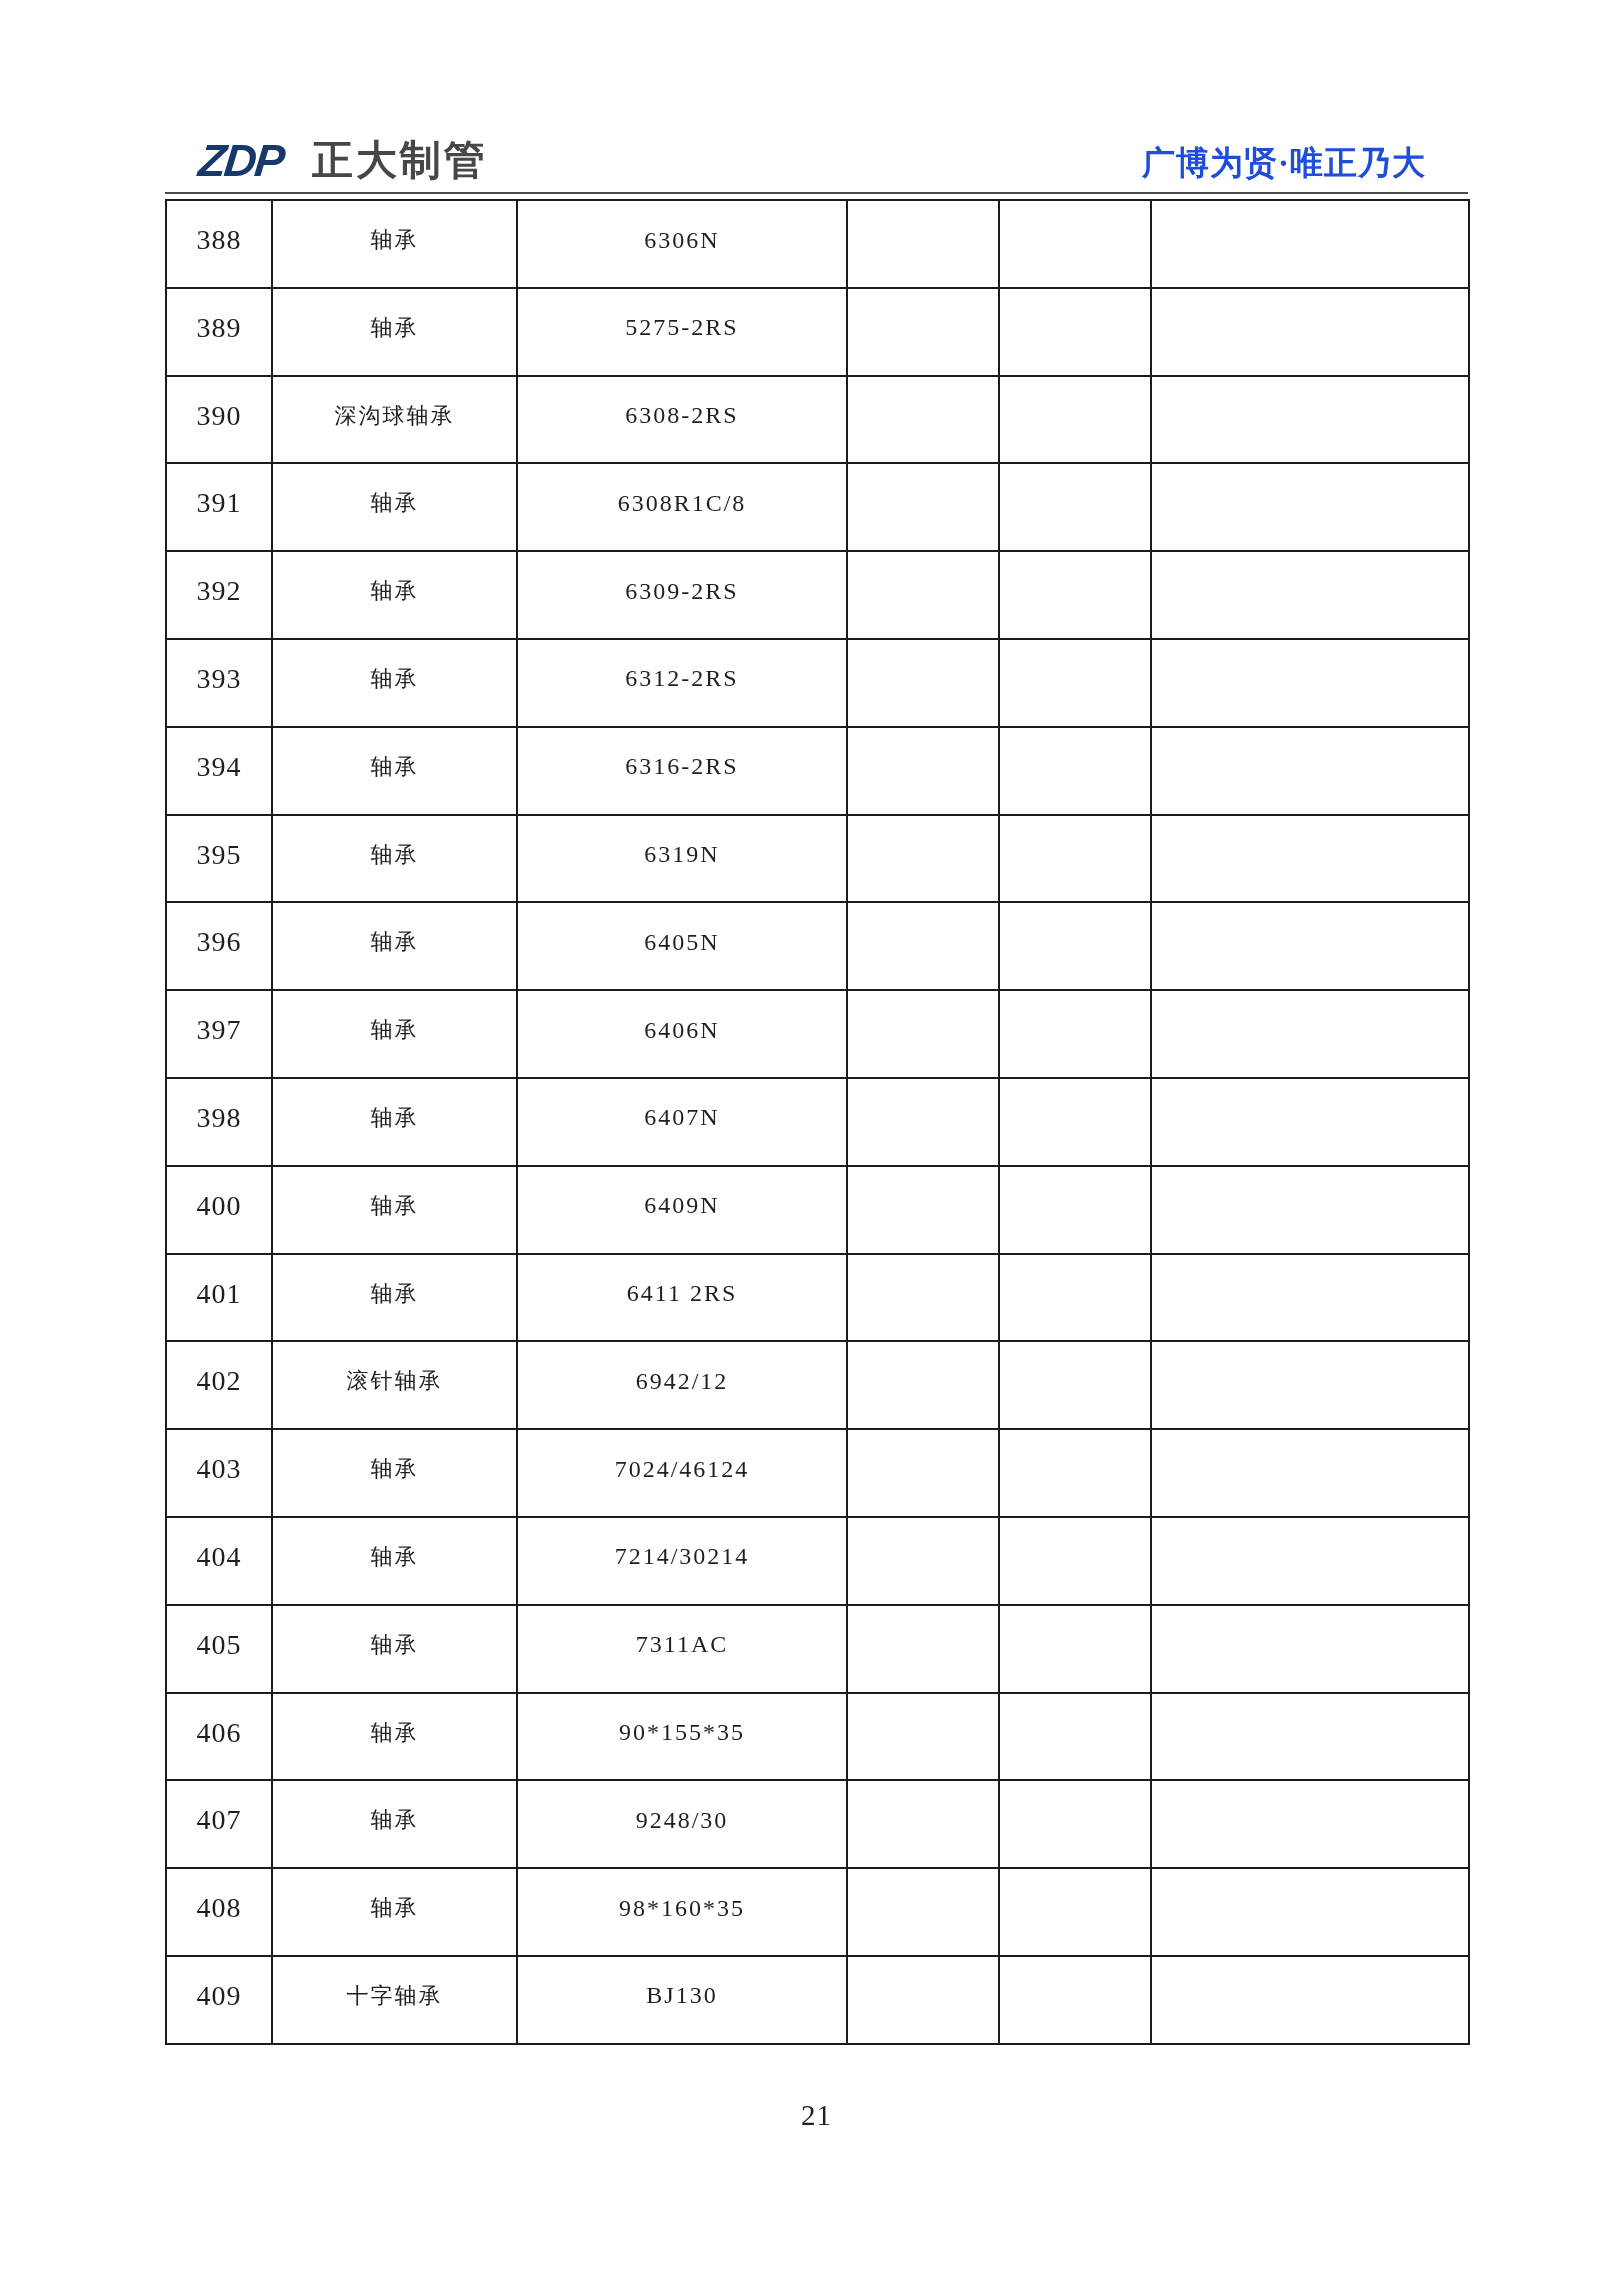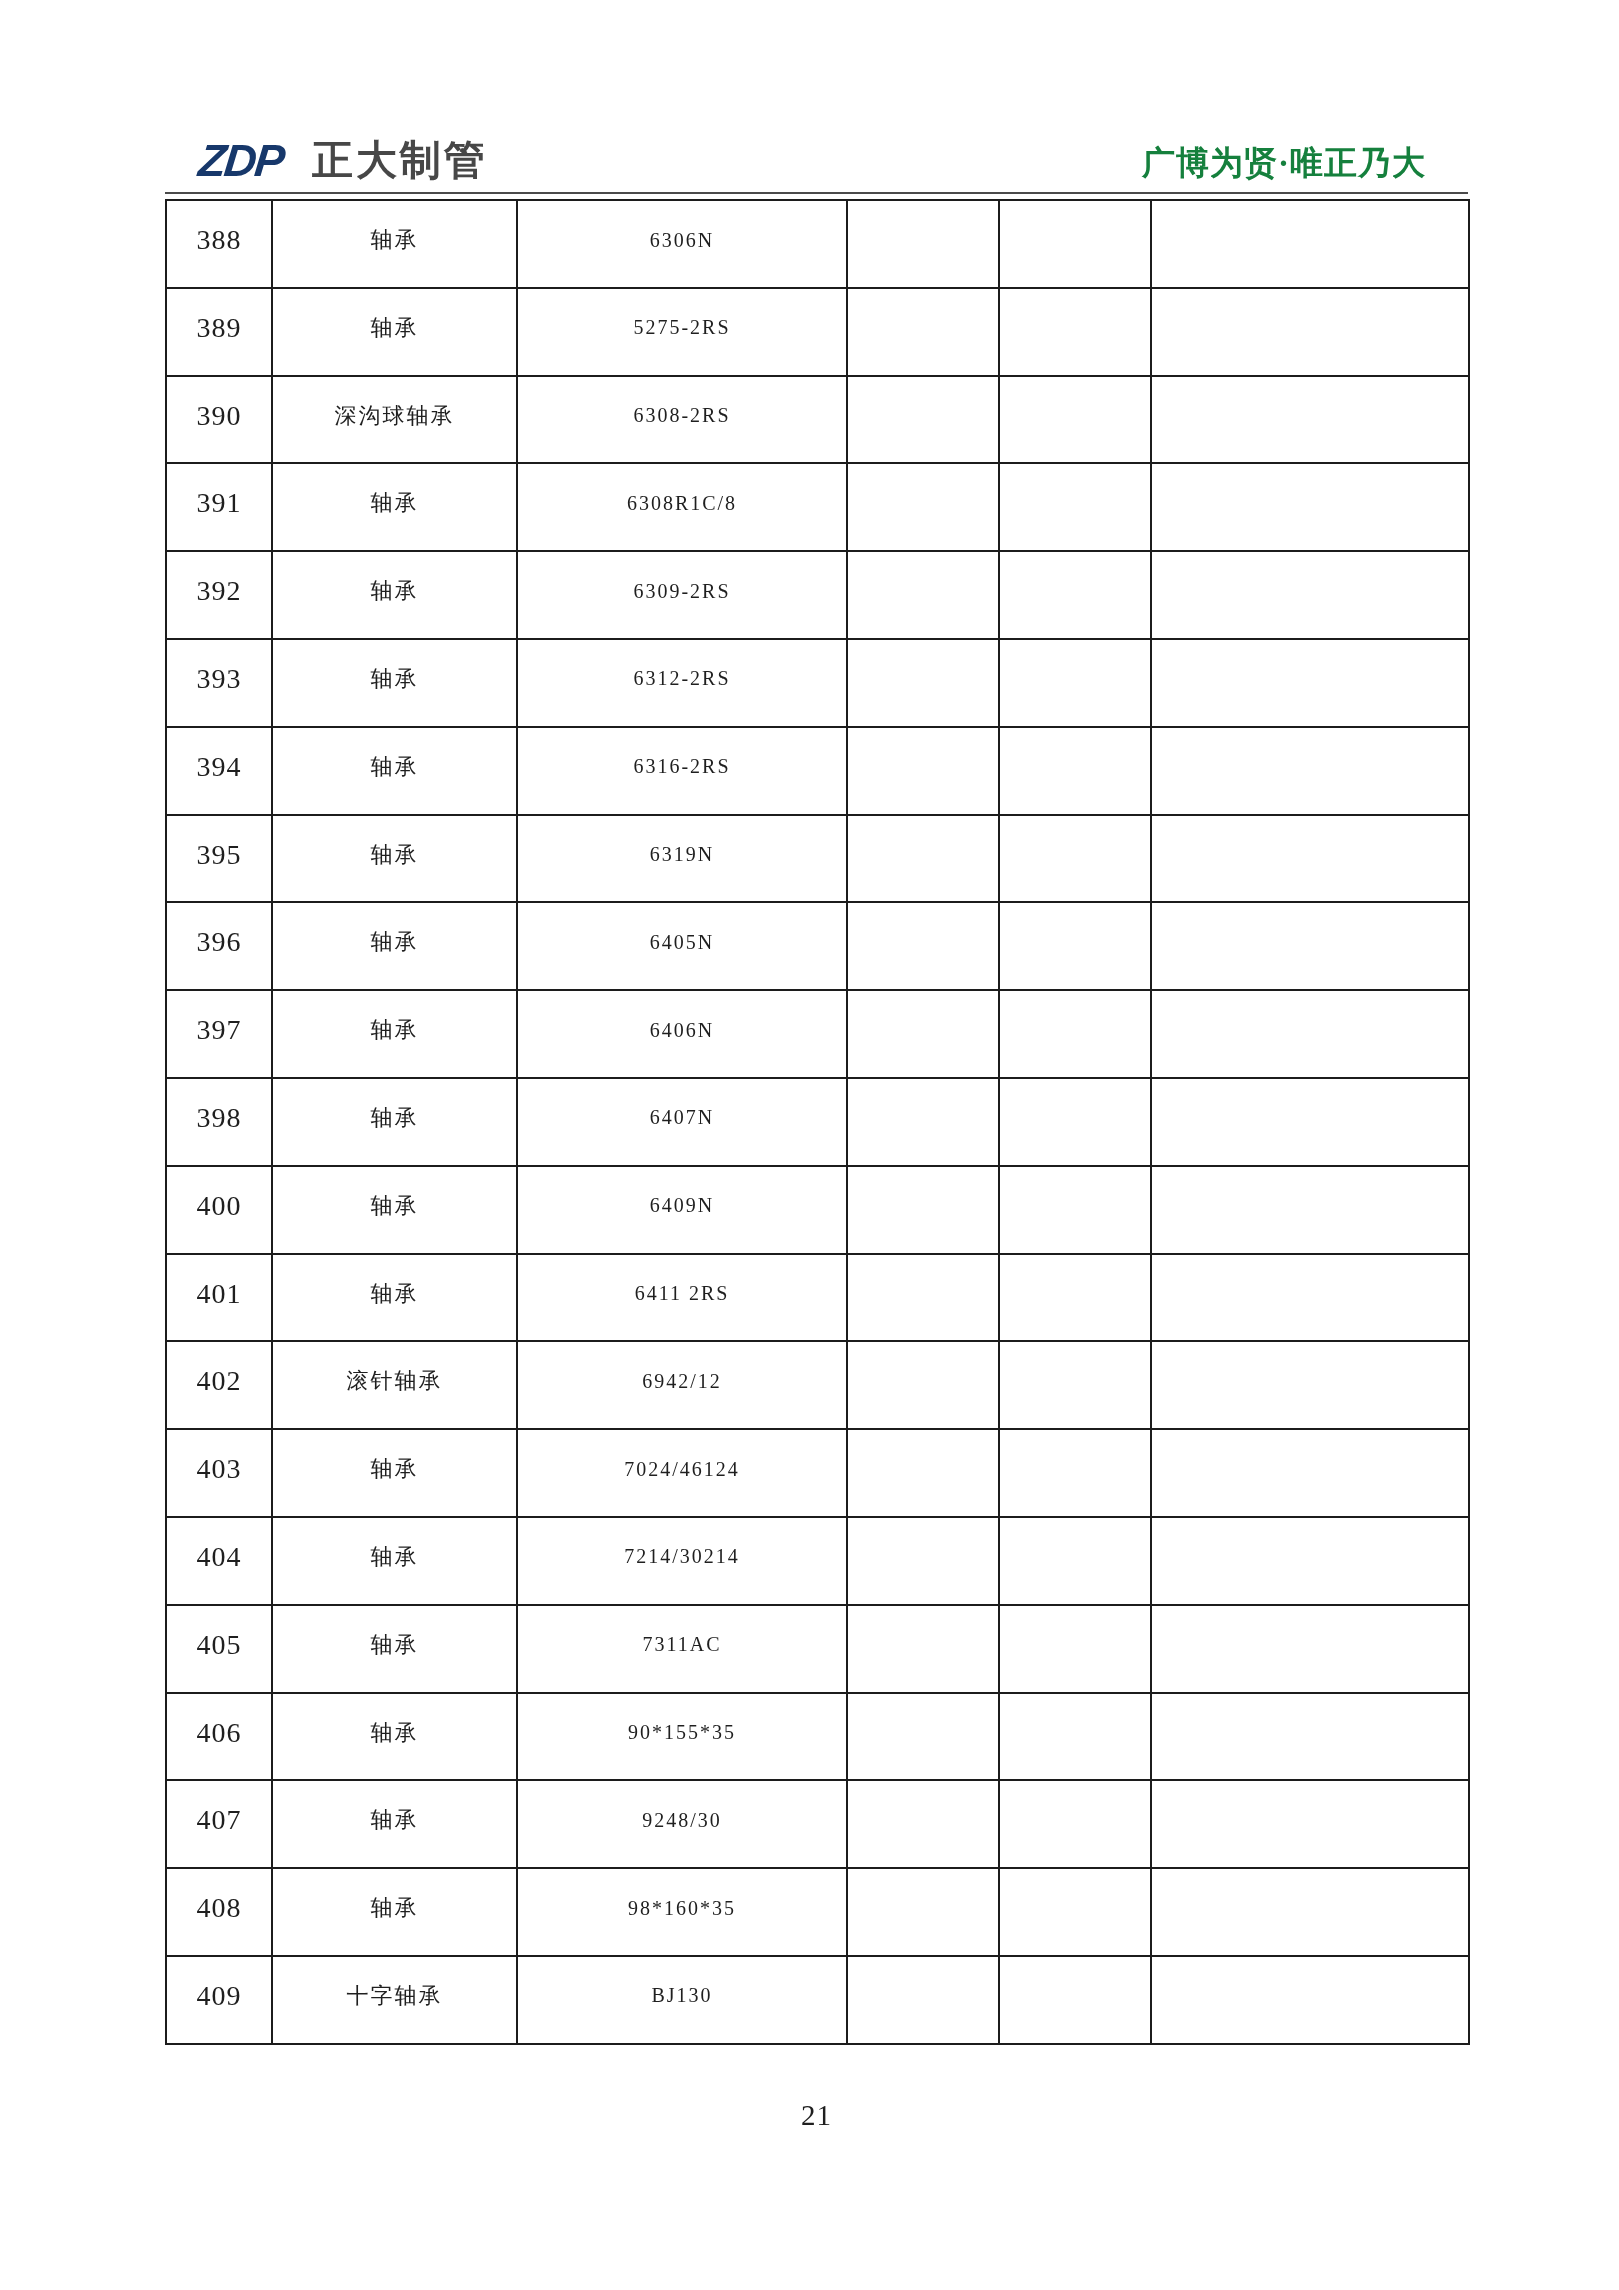--- a/index.html
+++ b/index.html
@@ -46,21 +46,21 @@
     line-height: 1;
   }
   .slogan {
     position: absolute;
     top: 145px;
     left: 1142px;
     width: 289px;
     font-family: "Liberation Serif", "DejaVu Serif", serif;
     font-weight: 700;
     font-size: 33px;
-    color: #15803d;
+    color: #1d4ed8;
     letter-spacing: 1px;
     white-space: nowrap;
     line-height: 1.1;
   }
 
   
   .header-rule {
     position: absolute;
     left: 165px;
     top: 192px;
@@ -91,21 +91,21 @@
   }
   td.col-index {
     font-size: 28px;
     letter-spacing: 1px;
   }
   td.col-name {
     font-size: 22px;
     letter-spacing: 2px;
   }
   td.col-model {
-    font-size: 20px;
+    font-size: 24px;
     letter-spacing: 2px;
   }
 
   
   .pageno {
     position: absolute;
     left: 165px;
     top: 2099px;
     width: 1303px;
     text-align: center;

